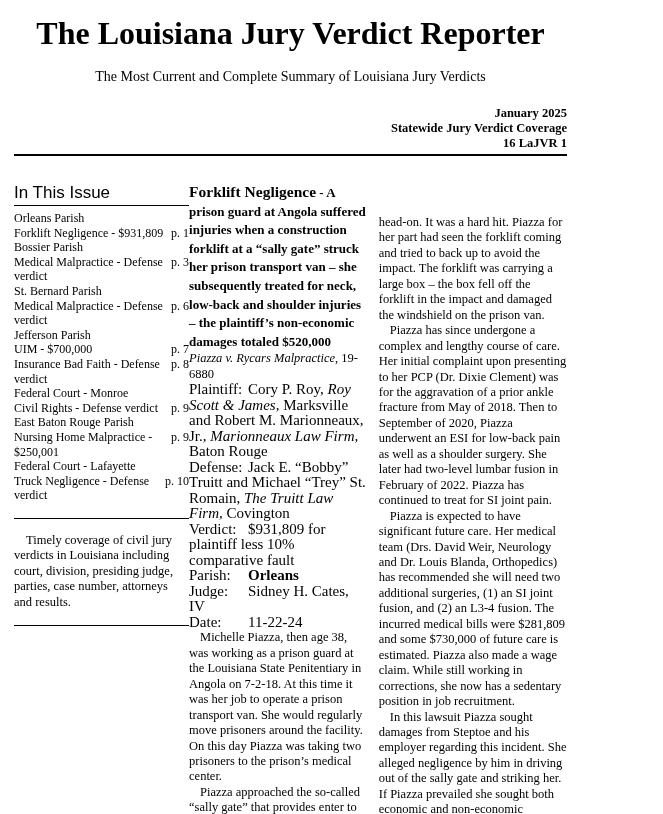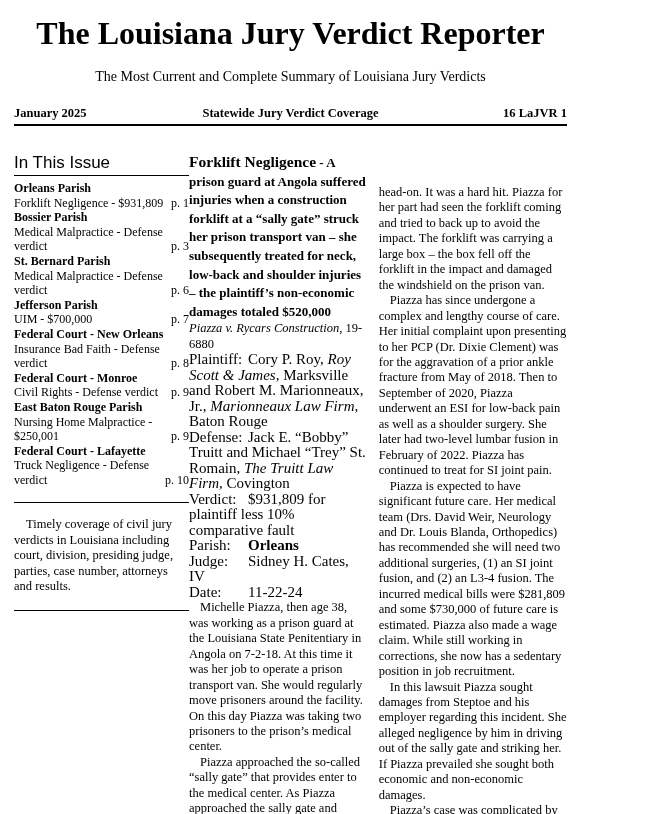--- a/index.html
+++ b/index.html
@@ -21,41 +21,42 @@
   }
   .masthead-sub { font-size: 14px; line-height: 17px; margin-top: 16px; }
 
   
   .header-bar {
     margin-top: 21px;
     display: flex; align-items: flex-end;
     font-weight: 700; font-size: 12.5px;
     border-bottom: 2.5px solid #000;
     padding-bottom: 3px;
+    flex-direction: column;
   }
   .header-bar .hb-left  { flex: 1; text-align: left; }
   .header-bar .hb-center{ flex: 0 0 auto; text-align: center; }
   .header-bar .hb-right { flex: 1; text-align: right; }
 
   
   .columns { display: flex; margin-top: 27px; }
   .col-toc  { width: 198px; }
   .col-mid  { width: 201px; margin-right: 12px; }
   .col-right{ width: 213px; margin-top: 32px; }
 
   
   .toc-title {
     font-family: "Liberation Sans", sans-serif;
     font-weight: 400; font-size: 17px; line-height: 20px;
     margin: 0 0 0 0; padding-bottom: 2px;
     border-bottom: 1.6px solid #000;
   }
   .toc { margin-top: 5px; font-size: 12px; line-height: 14.6px; }
-  .toc-court { font-weight: 700; }
-  .toc-case { display: flex; justify-content: space-between; align-items: flex-end; }
+  .toc-court { font-weight: 400; }
+  .toc-case { display: flex; justify-content: space-between; align-items: flex-start; }
   .toc-case-text { padding-right: 4px; }
   .toc-page { white-space: nowrap; }
 
   .sidebar-rule { border: none; border-top: 1.6px solid #000; margin: 15px 0 14px 0; }
   .promo-title { font-size: 12.5px; font-weight: 700; margin: 0; }
   .promo-body { font-size: 12.5px; line-height: 15.5px; margin: 1px 0 0 0; text-indent: 12px; }
 
   
   .headline { margin: 0 0 1px 0; font-weight: 700; line-height: 16.6px; }
   .hl-lead { font-size: 15.5px; }
@@ -114,21 +115,20 @@
 
         <div class="toc-entry">
           <div class="toc-court">Jefferson Parish</div>
           <div class="toc-case">
             <span class="toc-case-text">UIM - $700,000</span>
             <span class="toc-page">p. 7</span>
           </div>
         </div>
 
         <div class="toc-entry">
-          <div class="toc-court">Federal Court - New Orleans</div>
           <div class="toc-case">
             <span class="toc-case-text">Insurance Bad Faith - Defense verdict</span>
             <span class="toc-page">p. 8</span>
           </div>
         </div>
 
         <div class="toc-entry">
           <div class="toc-court">Federal Court - Monroe</div>
           <div class="toc-case">
             <span class="toc-case-text">Civil Rights - Defense verdict</span>
@@ -159,21 +159,21 @@
       <div class="promo">
         <p class="promo-body">Timely coverage of civil jury verdicts in Louisiana including court, division, presiding judge, parties, case number, attorneys and results.</p>
       </div>
 
       <hr class="sidebar-rule">
     </aside>
 
     <div class="col-mid">
       <h3 class="headline"><span class="hl-lead">Forklift Negligence</span><span class="hl-rest"> - A prison guard at Angola suffered injuries when a construction forklift at a “sally gate” struck her prison transport van – she subsequently treated for neck, low-back and shoulder injuries – the plaintiff’s non-economic damages totaled $520,000</span></h3>
 
-      <p class="cite"><i>Piazza v. Rycars Construction</i><span>, 19-6880</span></p>
+      <p class="cite"><i>Piazza v. Rycars Malpractice</i><span>, 19-6880</span></p>
 
       <p class="detail"><span class="lbl">Plaintiff:</span><span>Cory P. Roy, </span><i>Roy Scott &amp; James,</i><span> Marksville and Robert M. Marionneaux, Jr., </span><i>Marionneaux Law Firm,</i><span> Baton Rouge</span></p>
 
       <p class="detail"><span class="lbl">Defense:</span><span>Jack E. “Bobby” Truitt and Michael “Trey” St. Romain, </span><i>The Truitt Law Firm,</i><span> Covington</span></p>
 
       <p class="detail"><span class="lbl">Verdict:</span><span>$931,809 for plaintiff less 10% comparative fault</span></p>
 
       <p class="detail"><span class="lbl">Parish:</span><b>Orleans</b></p>
 
       <p class="detail"><span class="lbl">Judge:</span><span>Sidney H. Cates, IV</span></p>

